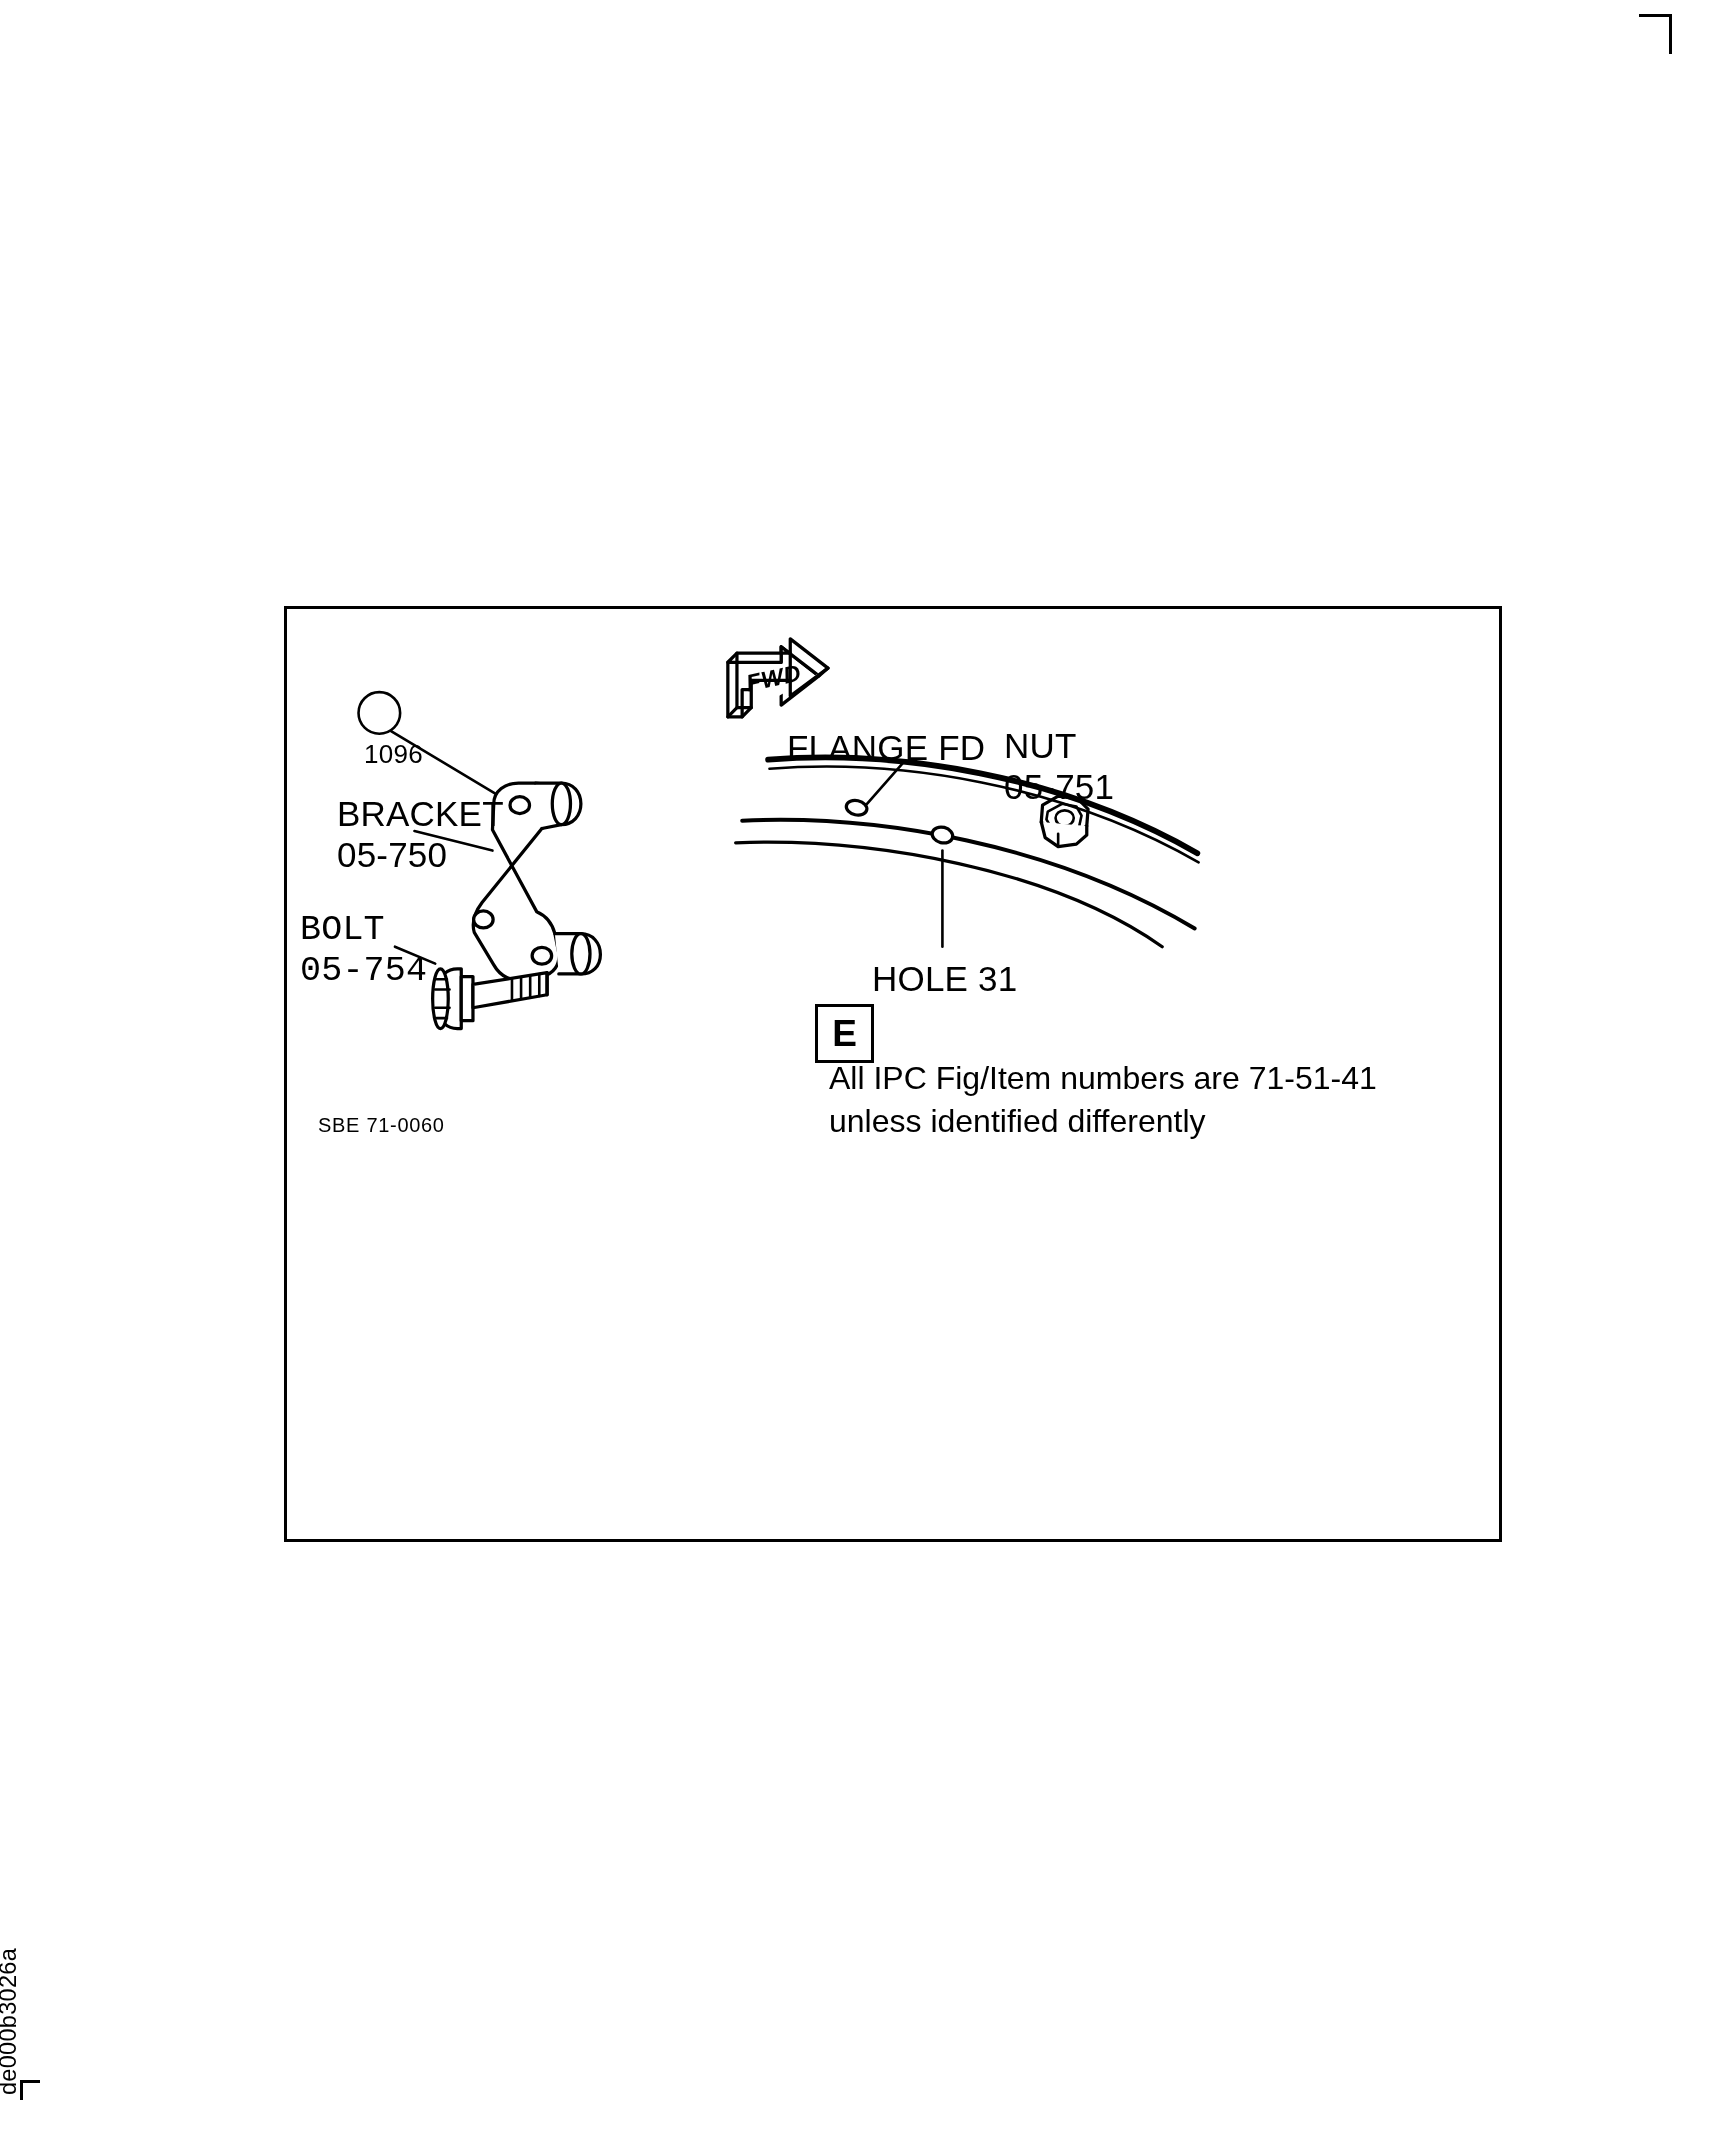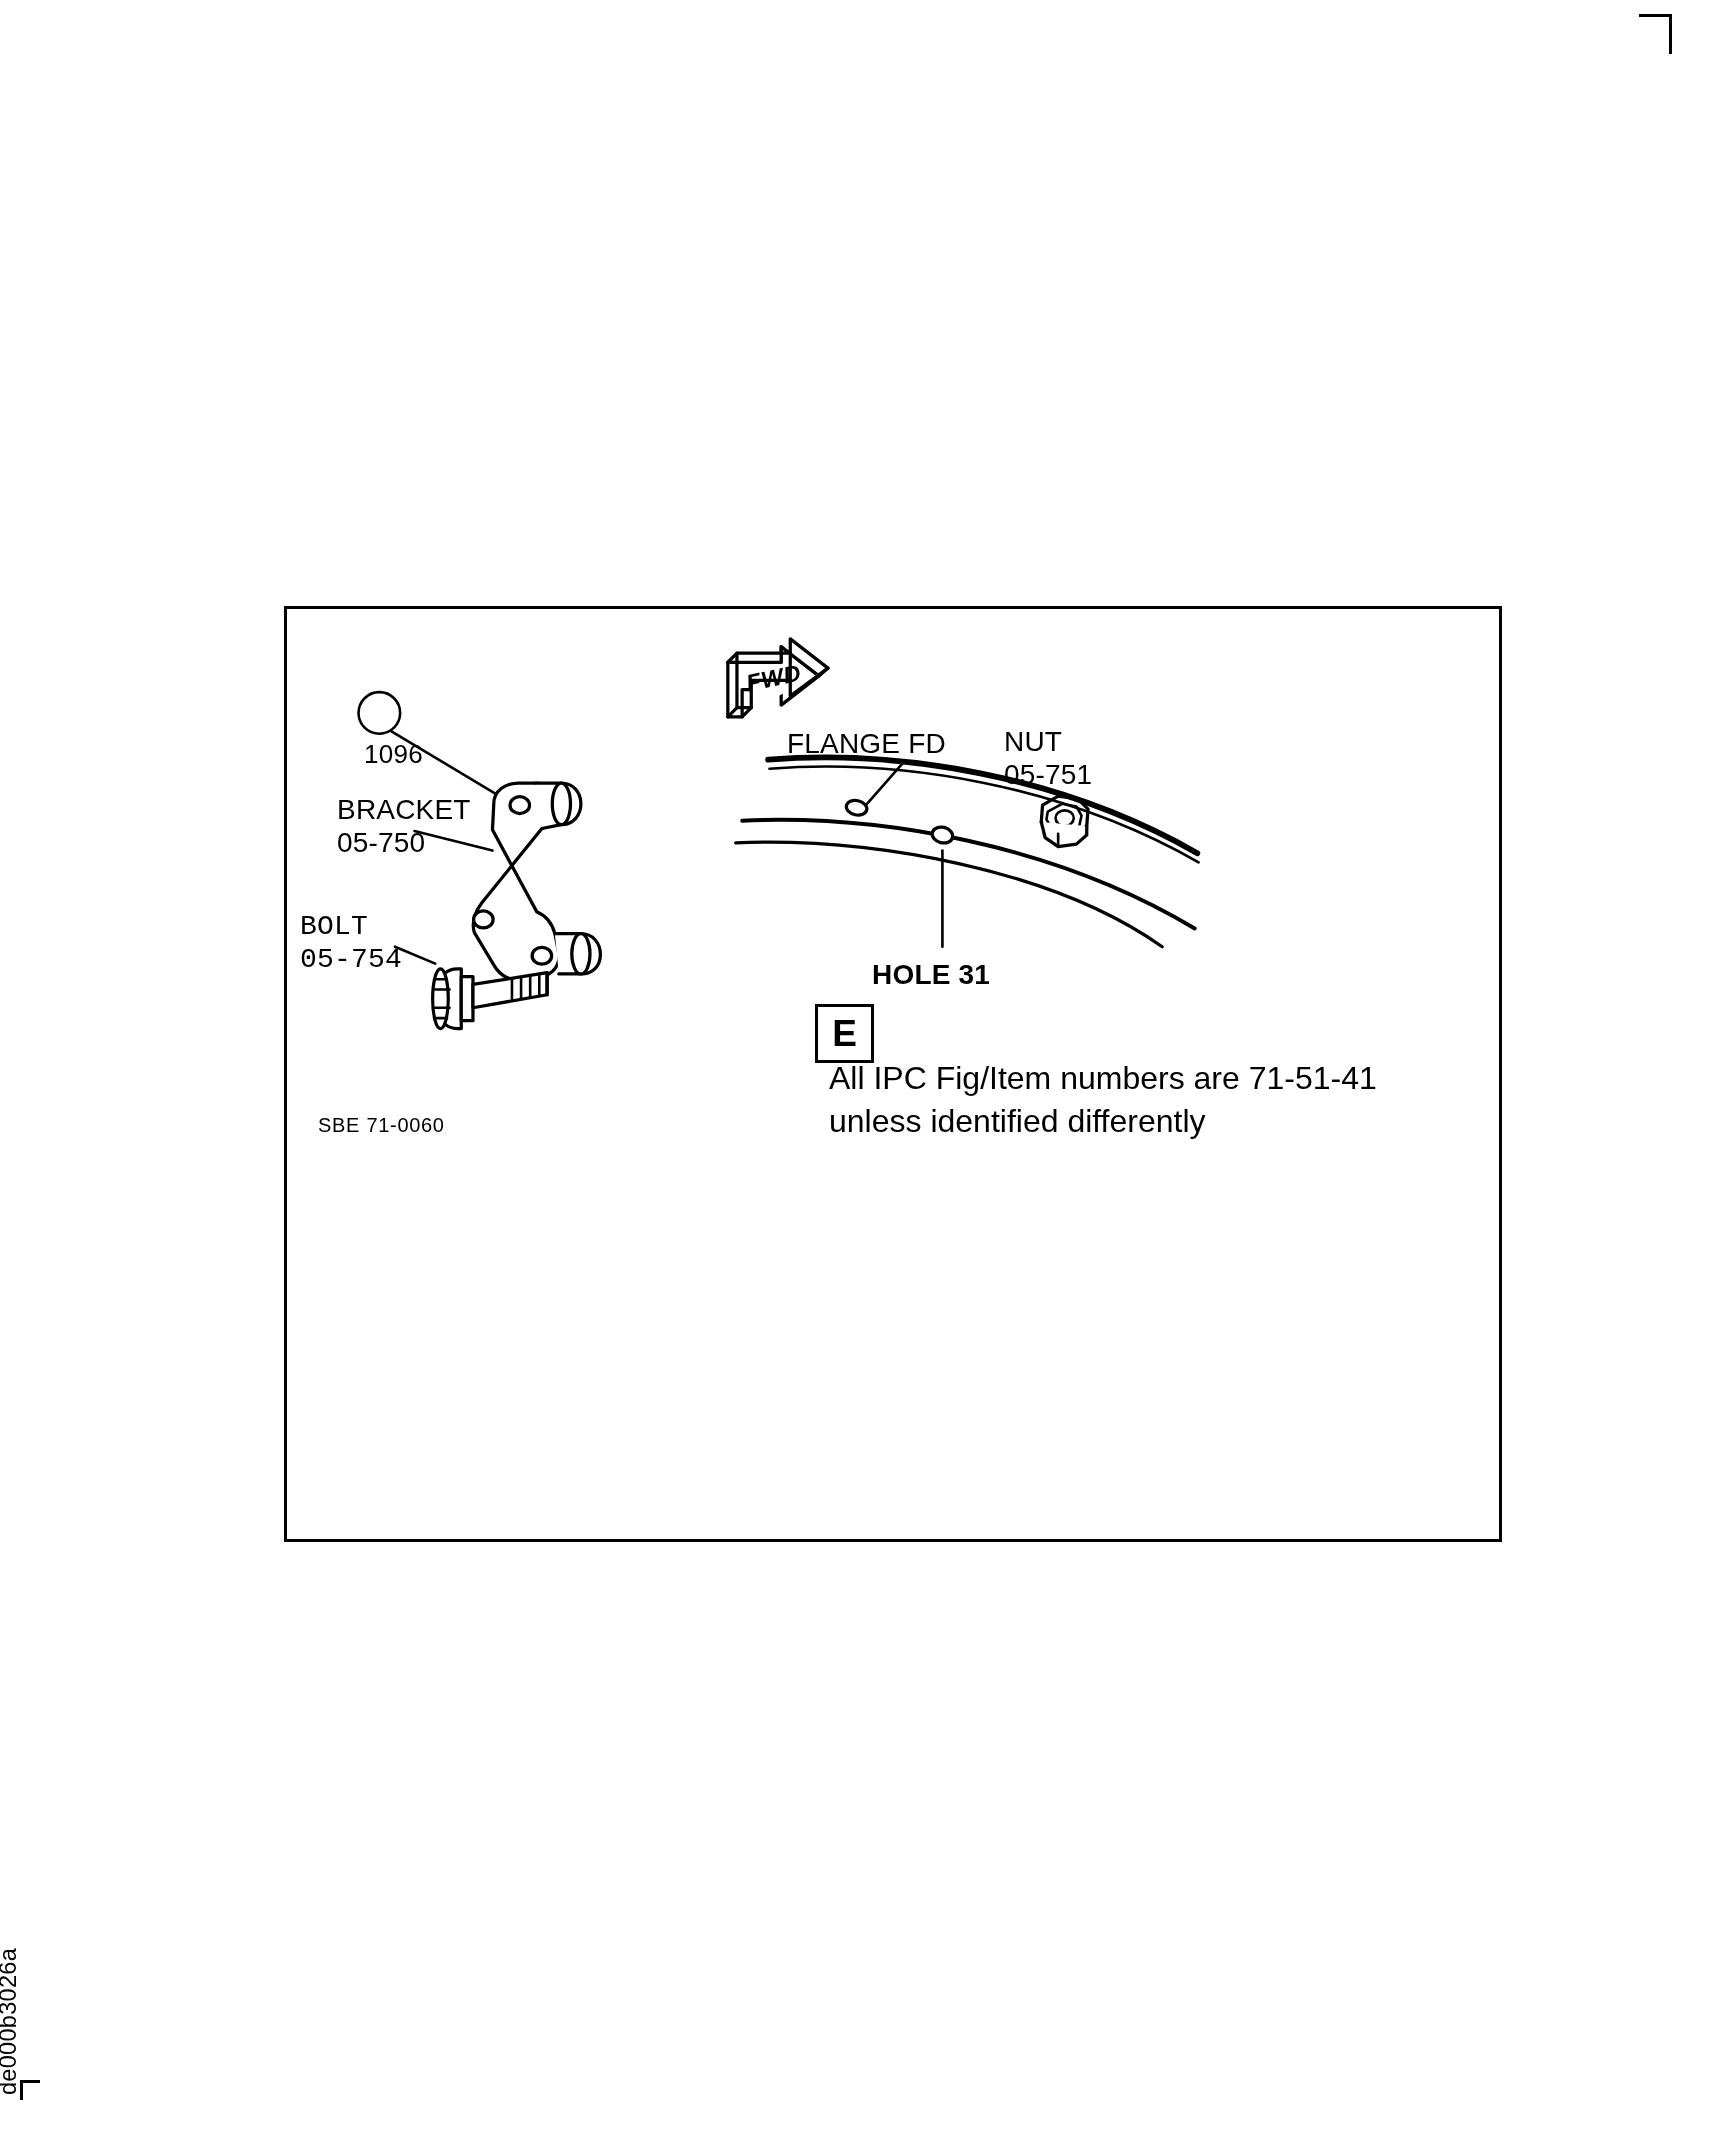--- a/index.html
+++ b/index.html
@@ -66,21 +66,21 @@
     position: absolute;
     left: 0;
     top: 0;
     width: 100%;
     height: 100%;
   }
 
   
   .lbl {
     position: absolute;
-    font-size: 28px;
+    font-size: 35px;
     line-height: 1.18;
     white-space: pre;
     letter-spacing: 0.2px;
   }
   .lbl.center { text-align: left; }
 
   .callout-num {
     position: absolute;
     font-size: 26px;
     letter-spacing: 0.3px;
@@ -232,21 +232,21 @@
     <div class="callout-num" style="left:77px; top:92px;margin-top:38px;">1096</div>
 
     <div class="lbl center" style="left:50px; top:184px;"><span>BRACKET</span><br><span>05-750</span></div>
 
     <div class="lbl center" style="left:13px; top:301px;font-family:Liberation Mono, monospace;"><span>BOLT</span><br><span>05-754</span></div>
 
     <div class="lbl center" style="left:717px; top:116px;"><span>NUT</span><br><span>05-751</span></div>
 
     <div class="lbl" style="left:500px; top:118px;">FLANGE FD</div>
 
-    <div class="lbl" style="left:585px; top:349px;font-weight:bold;">HOLE 31</div>
+    <div class="lbl" style="left:585px; top:349px;">HOLE 31</div>
 
     <div class="zone-box" style="left:528px; top:395px;">E</div>
 
     <div class="fig-code" style="left:31px; top:473px;">SBE 71-0060</div>
 
     <div class="fig-note" style="left:542px; top:448px;">All IPC Fig/Item numbers are 71-51-41
 unless identified differently</div>
 
   </div>
 </div>

